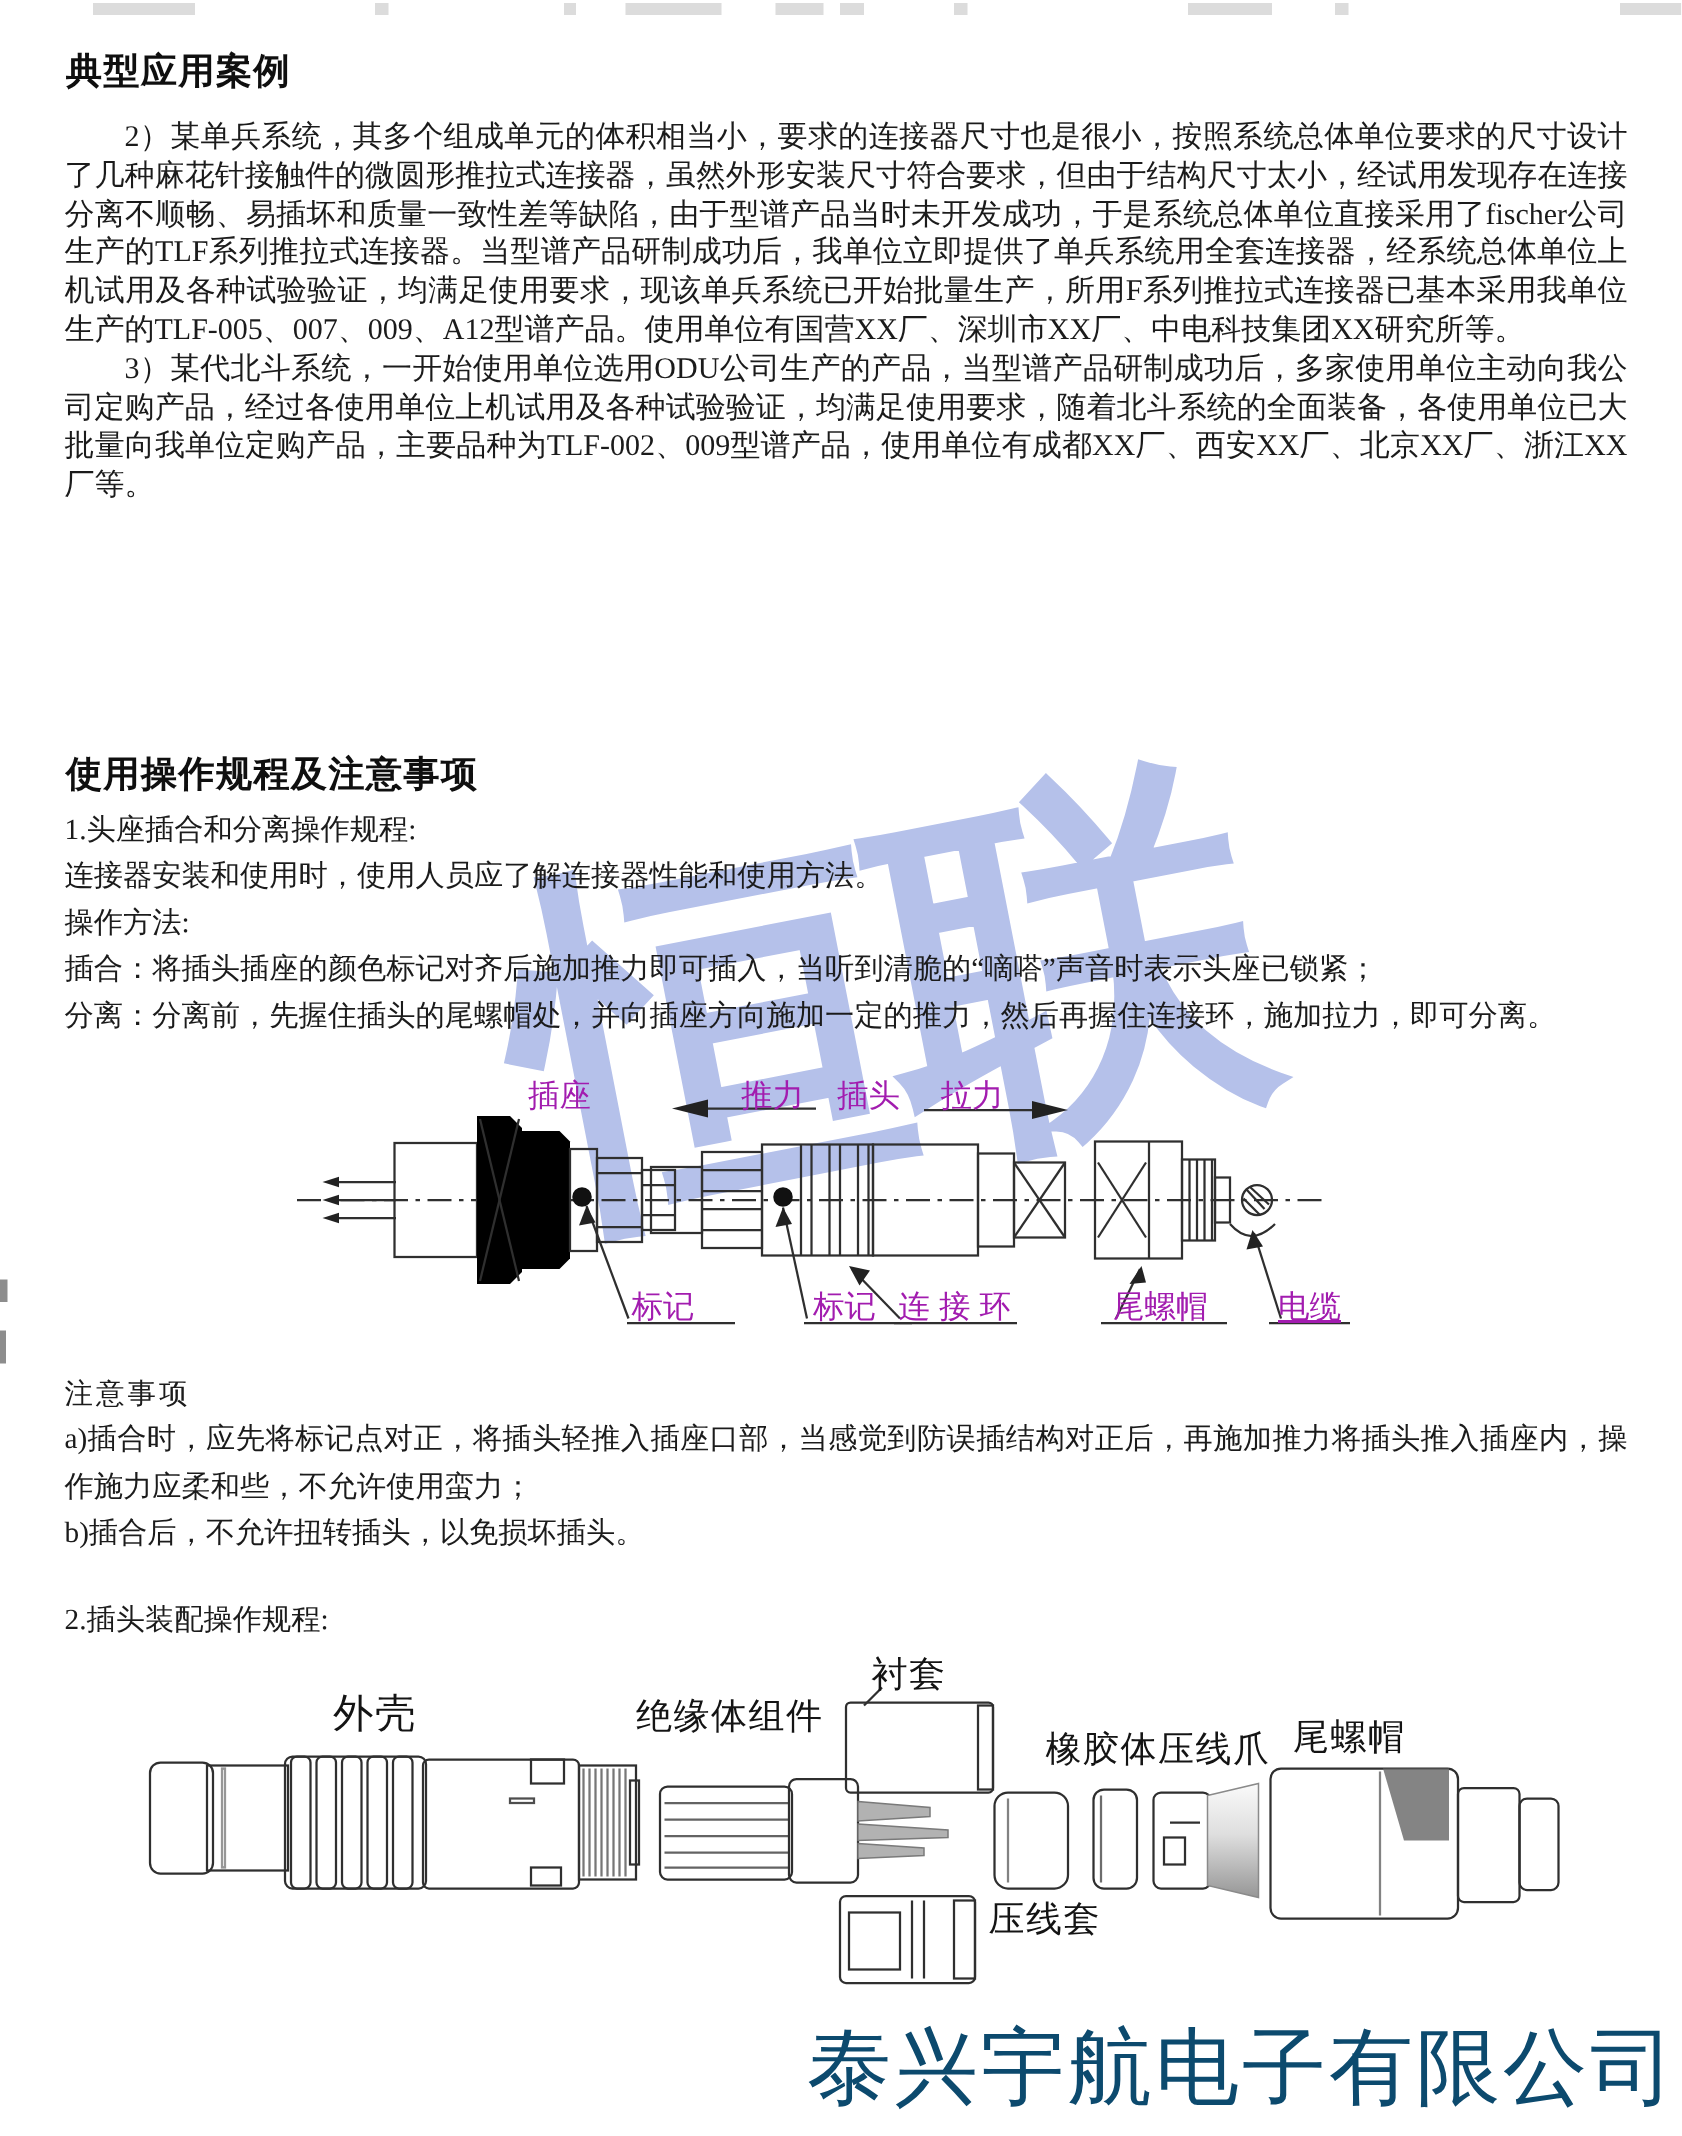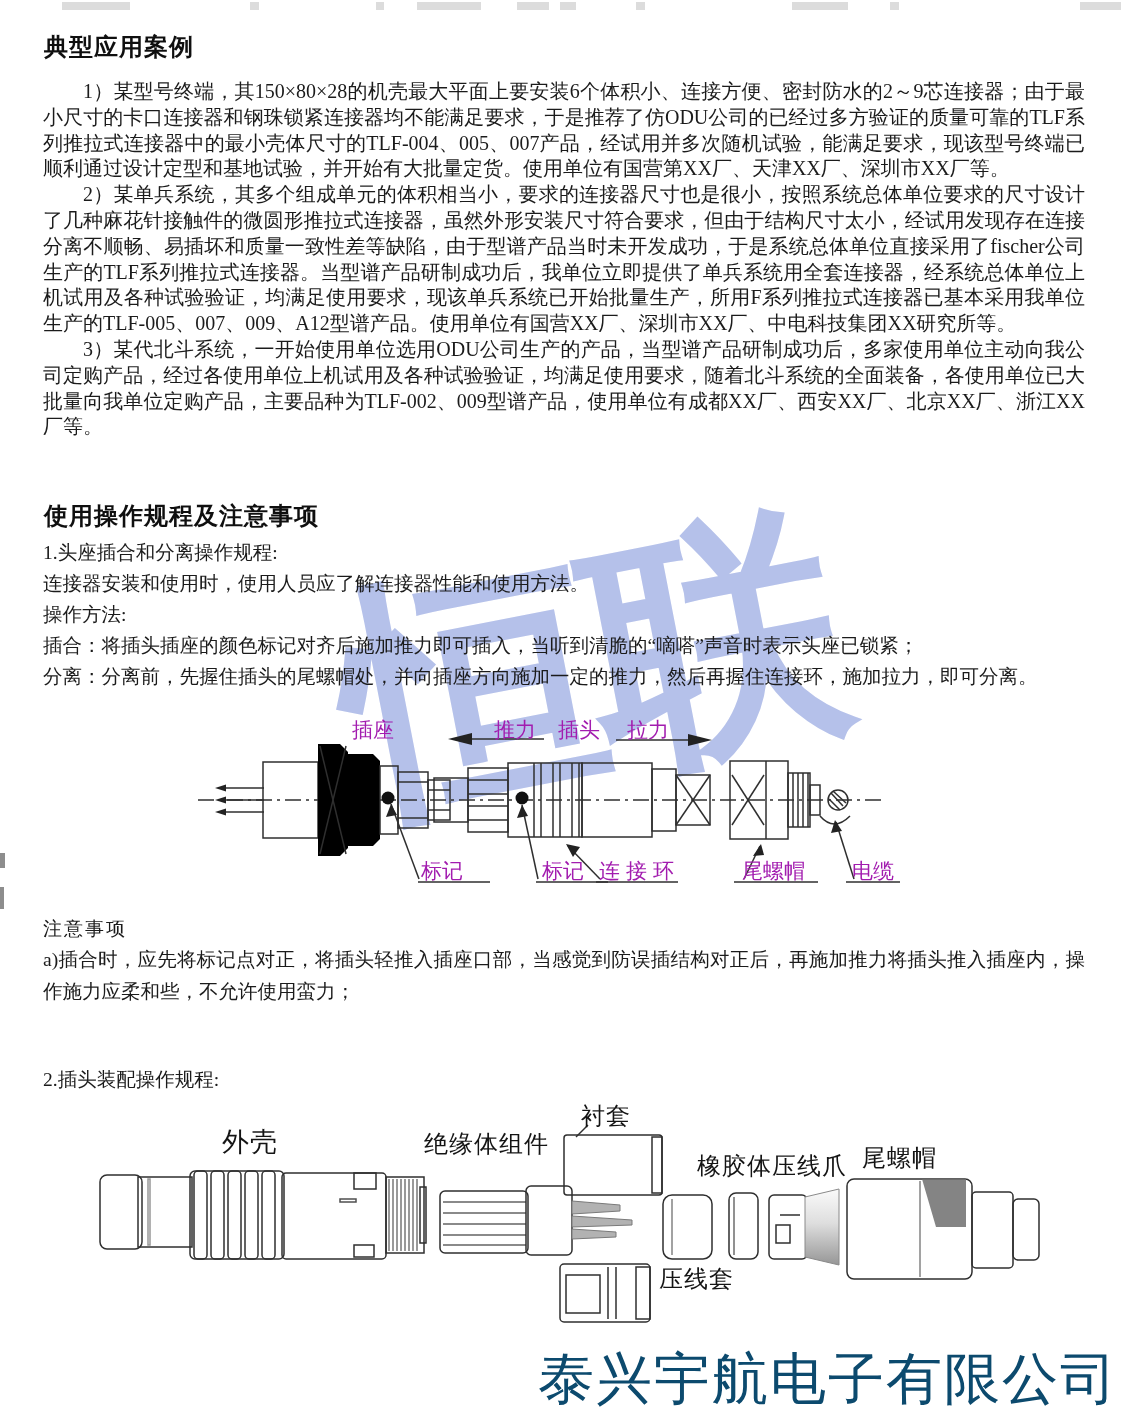--- a/index.html
+++ b/index.html
@@ -36,21 +36,21 @@
   .note-a{position:absolute;left:43px;top:944px;width:1042px;font-size:19.5px;line-height:32px;text-align:justify;}
   .note-b{position:absolute;left:43px;top:1008px;font-size:19.5px;white-space:nowrap;}
   .assembly-title{position:absolute;left:43px;top:1066px;font-size:19.5px;white-space:nowrap;}
   
   .diagram-svg{position:absolute;left:170px;top:698px;width:740px;height:205px;}
   .dlabel{position:absolute;font-size:21px;color:#a21caf;white-space:nowrap;}
   .dl-socket{left:352px;top:716px;} .dl-push{left:494px;top:716px;}
   .dl-plug{left:558px;top:716px;} .dl-pull{left:627px;top:716px;}
   .dl-mark1{left:421px;top:857px;} .dl-mark2{left:542px;top:857px;}
   .dl-ring{left:599px;top:857px;letter-spacing:6px;}
-  .dl-tailnut{left:742px;top:857px;} .dl-cable{left:852px;top:857px;}
+  .dl-tailnut{left:742px;top:857px;} .dl-cable{left:852px;top:857px;text-decoration:underline;}
   
   .photo-svg{position:absolute;left:60px;top:1095px;width:1000px;height:240px;}
   .plabel{position:absolute;font-size:24px;color:#141414;white-space:nowrap;letter-spacing:1px;}
   .pl-shell{left:222px;top:1124px;font-size:27px;}
   .pl-insulator{left:424px;top:1128px;}
   .pl-bushing{left:581px;top:1100px;}
   .pl-claw{left:697px;top:1150px;}
   .pl-tailnut{left:862px;top:1142px;}
   .pl-sleeve{left:659px;top:1263px;}
   svg line, svg rect, svg polygon.o, svg circle.o, svg path.o, svg polyline{stroke:#2f2f2f;stroke-width:1.5;fill:none;}
@@ -75,21 +75,20 @@
       <div class="remnant r7"></div>
       <div class="remnant r8"></div>
       <div class="remnant r9"></div>
       <div class="remnant r10"></div>
     </div>
     <div class="edge-mark em1"></div>
     <div class="edge-mark em2"></div>
 
     <h1 class="h-main h1">典型应用案例</h1>
     <div class="paras">
-      <p>1）某型号终端，其150×80×28的机壳最大平面上要安装6个体积小、连接方便、密封防水的2～9芯连接器；由于最小尺寸的卡口连接器和钢珠锁紧连接器均不能满足要求，于是推荐了仿ODU公司的已经过多方验证的质量可靠的TLF系列推拉式连接器中的最小壳体尺寸的TLF-004、005、007产品，经试用并多次随机试验，能满足要求，现该型号终端已顺利通过设计定型和基地试验，并开始有大批量定货。使用单位有国营第XX厂、天津XX厂、深圳市XX厂等。</p>
       <p>2）某单兵系统，其多个组成单元的体积相当小，要求的连接器尺寸也是很小，按照系统总体单位要求的尺寸设计了几种麻花针接触件的微圆形推拉式连接器，虽然外形安装尺寸符合要求，但由于结构尺寸太小，经试用发现存在连接分离不顺畅、易插坏和质量一致性差等缺陷，由于型谱产品当时未开发成功，于是系统总体单位直接采用了fischer公司生产的TLF系列推拉式连接器。当型谱产品研制成功后，我单位立即提供了单兵系统用全套连接器，经系统总体单位上机试用及各种试验验证，均满足使用要求，现该单兵系统已开始批量生产，所用F系列推拉式连接器已基本采用我单位生产的TLF-005、007、009、A12型谱产品。使用单位有国营XX厂、深圳市XX厂、中电科技集团XX研究所等。</p>
       <p>3）某代北斗系统，一开始使用单位选用ODU公司生产的产品，当型谱产品研制成功后，多家使用单位主动向我公司定购产品，经过各使用单位上机试用及各种试验验证，均满足使用要求，随着北斗系统的全面装备，各使用单位已大批量向我单位定购产品，主要品种为TLF-002、009型谱产品，使用单位有成都XX厂、西安XX厂、北京XX厂、浙江XX厂等。</p>
     </div>
 
     <h1 class="h-main h2">使用操作规程及注意事项</h1>
     <div class="line l1">1.头座插合和分离操作规程:</div>
     <div class="line l2">连接器安装和使用时，使用人员应了解连接器性能和使用方法。</div>
     <div class="line l3">操作方法:</div>
     <div class="line l5">分离：分离前，先握住插头的尾螺帽处，并向插座方向施加一定的推力，然后再握住连接环，施加拉力，即可分离。</div>
     <div class="line l4">插合：将插头插座的颜色标记对齐后施加推力即可插入，当听到清脆的“嘀嗒”声音时表示头座已锁紧；</div>
@@ -188,20 +187,21 @@
     <div class="dlabel dl-plug">插头</div>
     <div class="dlabel dl-pull">拉力</div>
     <div class="dlabel dl-mark1">标记</div>
     <div class="dlabel dl-mark2">标记</div>
     <div class="dlabel dl-ring">连接环</div>
     <div class="dlabel dl-tailnut">尾螺帽</div>
     <div class="dlabel dl-cable">电缆</div>
 
     <div class="note-title">注意事项</div>
     <div class="note-a">a)插合时，应先将标记点对正，将插头轻推入插座口部，当感觉到防误插结构对正后，再施加推力将插头推入插座内，操作施力应柔和些，不允许使用蛮力；</div>
+    <div class="note-b">b)插合后，不允许扭转插头，以免损坏插头。</div>
     <div class="assembly-title">2.插头装配操作规程:</div>
 
     <svg class="photo-svg" viewBox="0 0 1000 240" xmlns="http://www.w3.org/2000/svg">
       <defs>
         <linearGradient id="gShell" x1="0" y1="0" x2="0" y2="1">
           <stop offset="0" stop-color="#181818"></stop>
             <stop offset="0.22" stop-color="#5d5d5d"></stop>
           <stop offset="0.45" stop-color="#2b2b2b"></stop>
             <stop offset="1" stop-color="#050505"></stop>
         </linearGradient>

